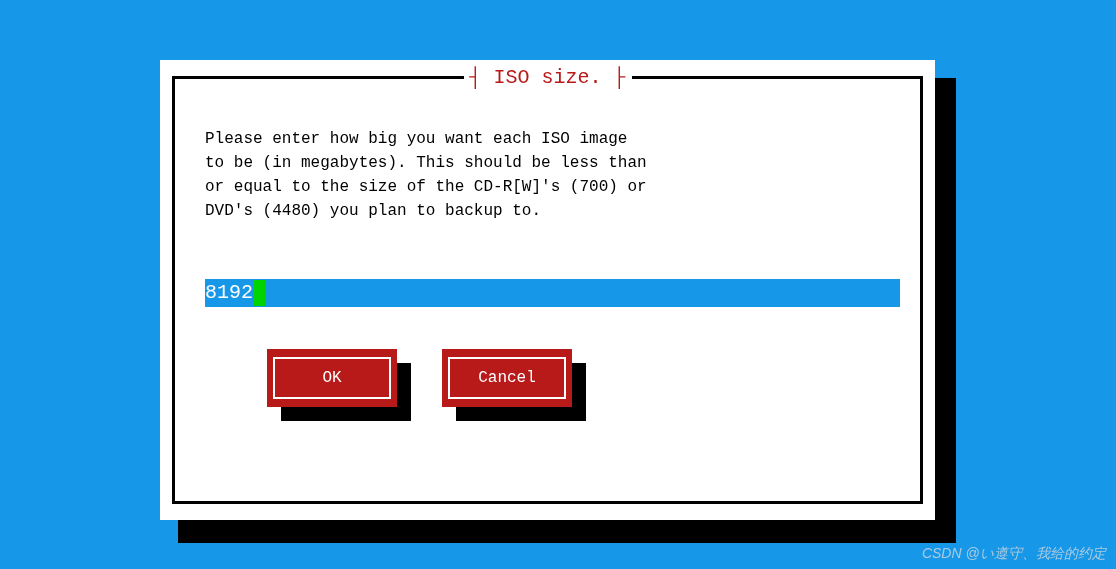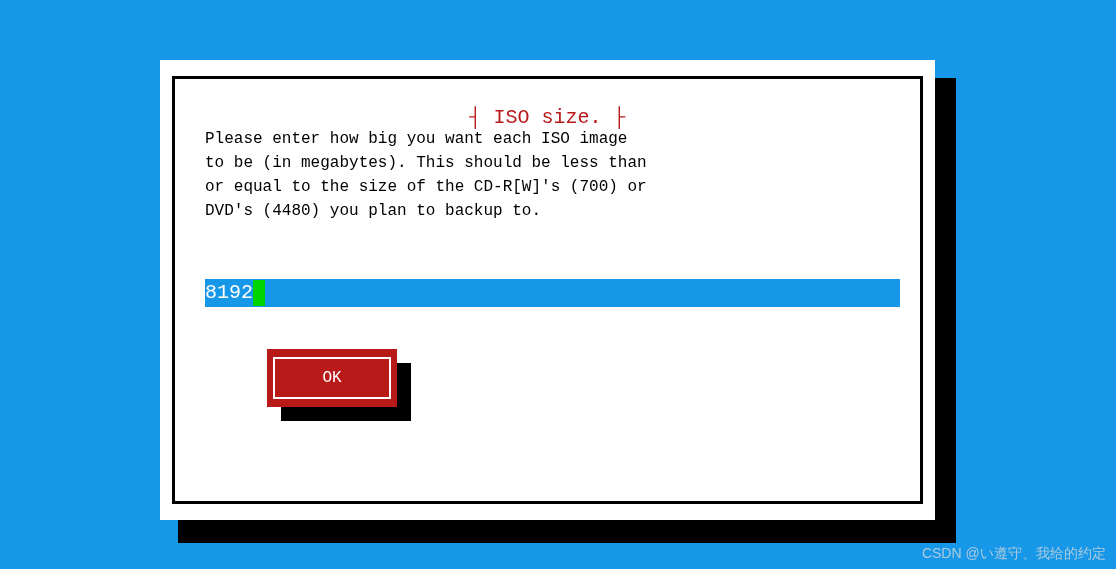--- a/index.html
+++ b/index.html
@@ -43,21 +43,20 @@
       position: absolute;
       top: -13px;
       left: 50%;
       transform: translateX(-50%);
       background: #fff;
       padding: 0 6px;
       color: #b81a1a;
       font-size: 20px;
       font-weight: normal;
       white-space: nowrap;
-      margin-top: 40px;
     }
     .prompt-text {
       position: absolute;
       top: 48px;
       left: 30px;
       right: 30px;
       color: #000;
       font-size: 16px;
       line-height: 1.5;
       white-space: pre-line;
@@ -121,20 +120,21 @@
       margin: 0 6px;
       padding: 10px 4px;
     }
     .watermark {
       position: absolute;
       right: 10px;
       bottom: 6px;
       color: rgba(220,220,220,0.75);
       font-family: Arial, sans-serif;
       font-size: 14px;
+      font-style: italic;
     }
   </style>
 </head>
 <body>
 
 <div class="dialog-shadow"></div>
 
 <div class="dialog">
   <div class="dialog-border">
     <div class="dialog-title">┤ ISO size. ├</div>
@@ -149,17 +149,23 @@
       <span class="input-cursor"></span>
     </div>
 
     <div class="button-row">
       <div class="btn-wrap">
         <div class="btn-shadow"></div>
         <div class="btn">
           <div class="btn-inner">OK</div>
         </div>
       </div>
+      <div class="btn-wrap">
+        <div class="btn-shadow"></div>
+        <div class="btn">
+          <div class="btn-inner">Cancel</div>
+        </div>
+      </div>
     </div>
   </div>
 </div>
 
 <div class="watermark">CSDN @い遵守、我给的约定</div>
 
 </body></html>

